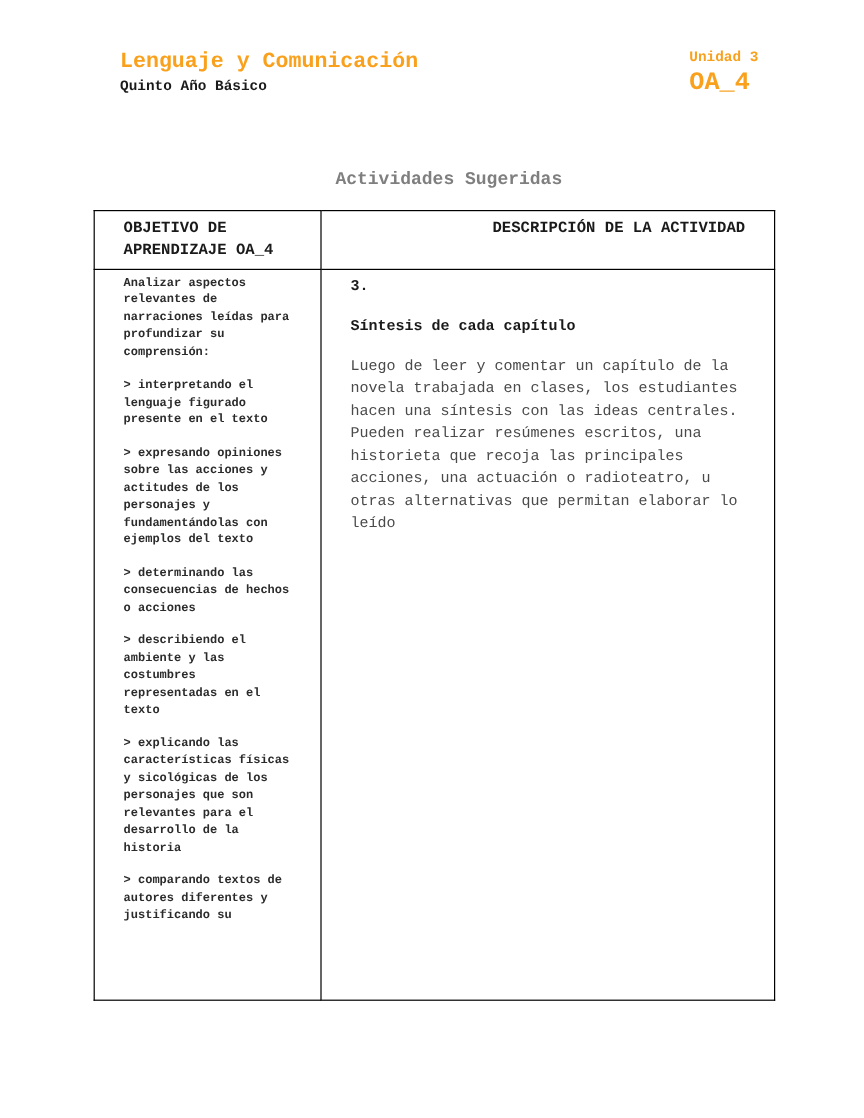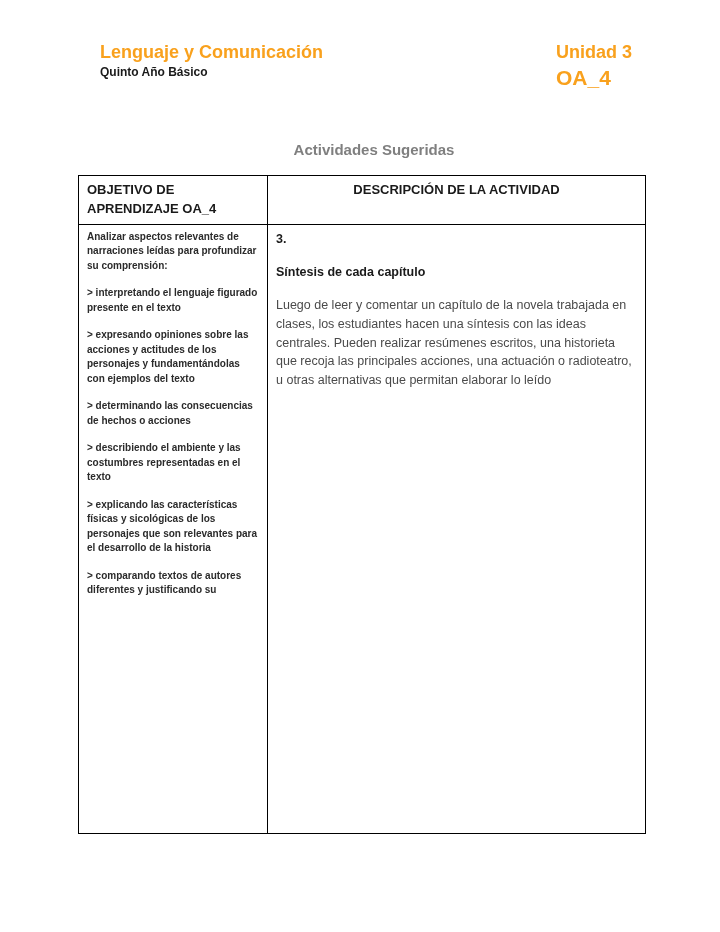--- a/index.html
+++ b/index.html
@@ -3,21 +3,21 @@
 <meta charset="utf-8">
 <style>
   * { margin: 0; padding: 0; box-sizing: border-box; }
   html, body { background: #e8e8e8; }
   .page {
     position: relative;
     width: 720px;
     height: 932px;
     margin: 0 auto;
     background: #ffffff;
-    font-family: Liberation Sans, sans-serif;
+    font-family: Liberation Mono, monospace;
     color: #1a1a1a;
     overflow: hidden;
   }
   
   .doc-header {
     position: absolute;
     top: 40px;
     left: 100px;
     right: 88px;
     display: flex;
@@ -37,21 +37,21 @@
   .grade-title {
     font-size: 12px;
     font-weight: bold;
     color: #1a1a1a;
   }
   .unit-label, .oa-label {
     font-size: 21px;
     font-weight: bold;
     color: #f9a11d;
   }
-  .unit-label { font-size: 18px; }
+  .unit-label { font-size: 12px; }
   
   .page-title {
     position: absolute;
     top: 141px;
     left: 0;
     width: 100%;
     text-align: center;
     font-size: 15px;
     font-weight: bold;
     color: #7f7f7f;
@@ -64,31 +64,31 @@
     left: 78px;
     width: 567px;
     border-collapse: collapse;
     table-layout: fixed;
   }
   .activities-table col.c1 { width: 189px; }
   .activities-table col.c2 { width: 378px; }
   .activities-table th, .activities-table td {
     border: 1px solid #000;
     vertical-align: top;
-    padding: 5px 8px;
+    padding: 5px 24px;
   }
   .activities-table th {
     font-size: 13px;
     font-weight: bold;
     color: #1a1a1a;
     line-height: 1.45;
     height: 48px;
   }
   th.obj-header { text-align: left; }
-  th.desc-header { text-align: center; }
+  th.desc-header { text-align: right; }
   td.obj-cell, td.desc-cell { height: 609px; }
   .obj-cell {
     font-size: 10px;
     font-weight: bold;
     color: #2b2b2b;
     line-height: 1.45;
     padding-top: 8px;
   }
   .obj-cell p { margin: 0 0 13px 0; }
   .desc-cell {

